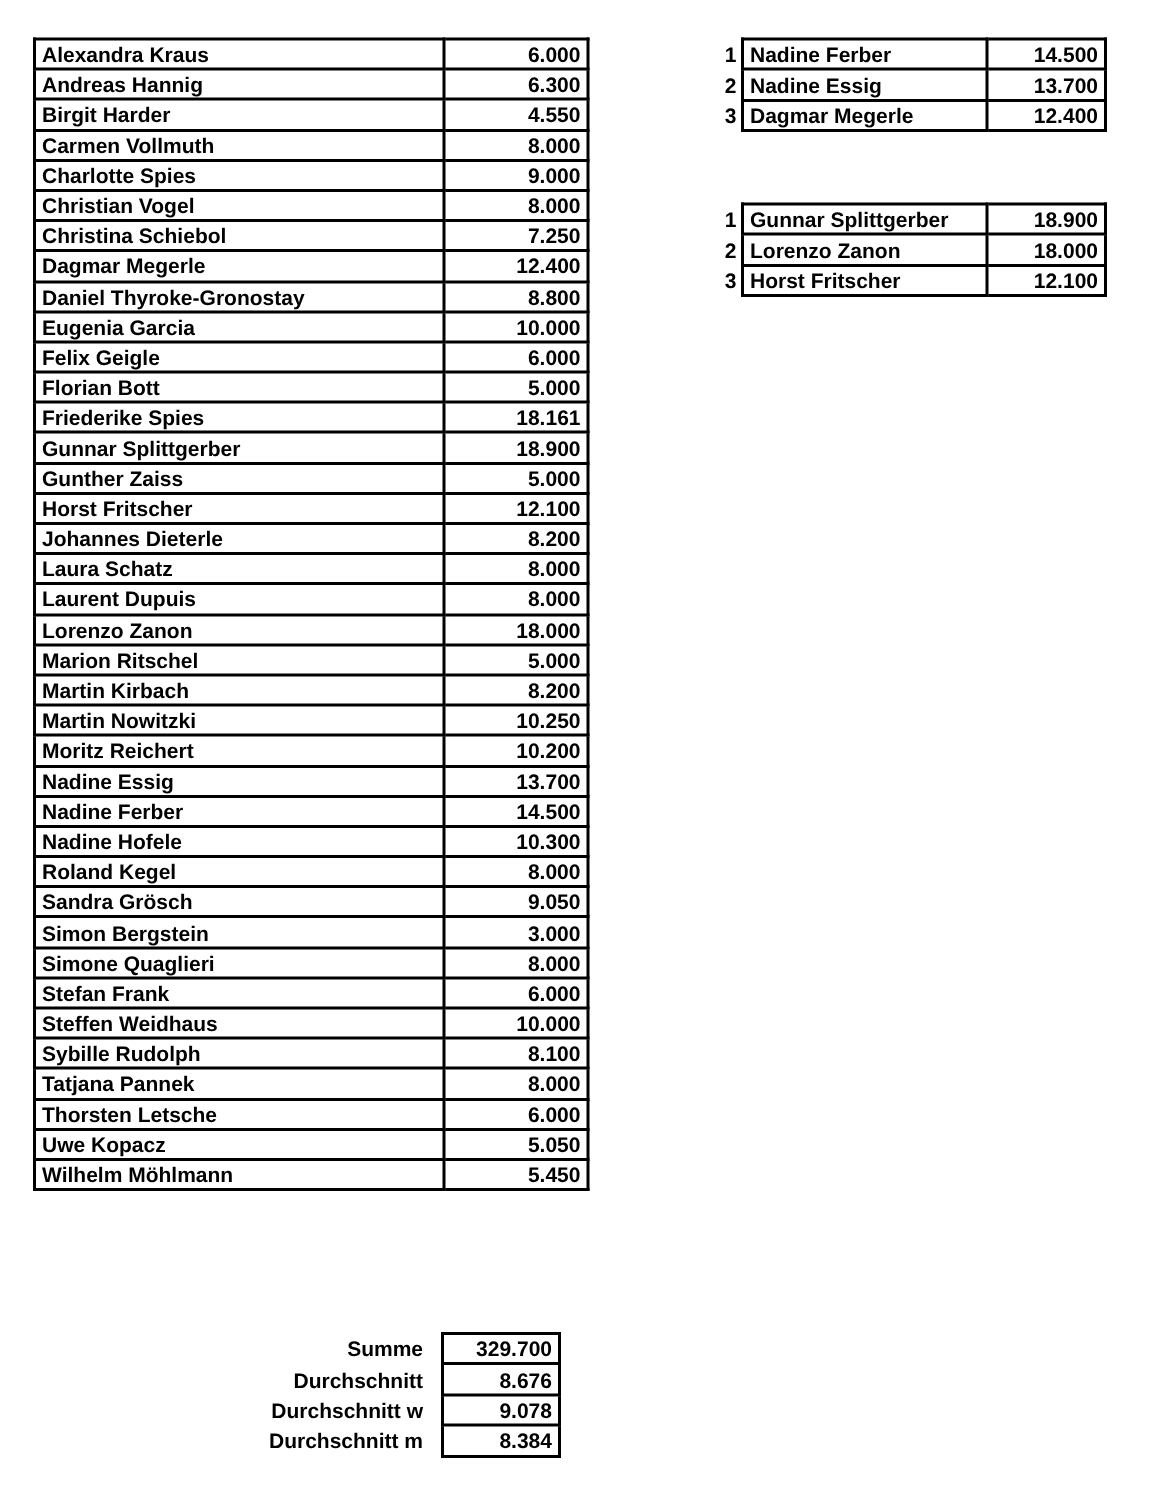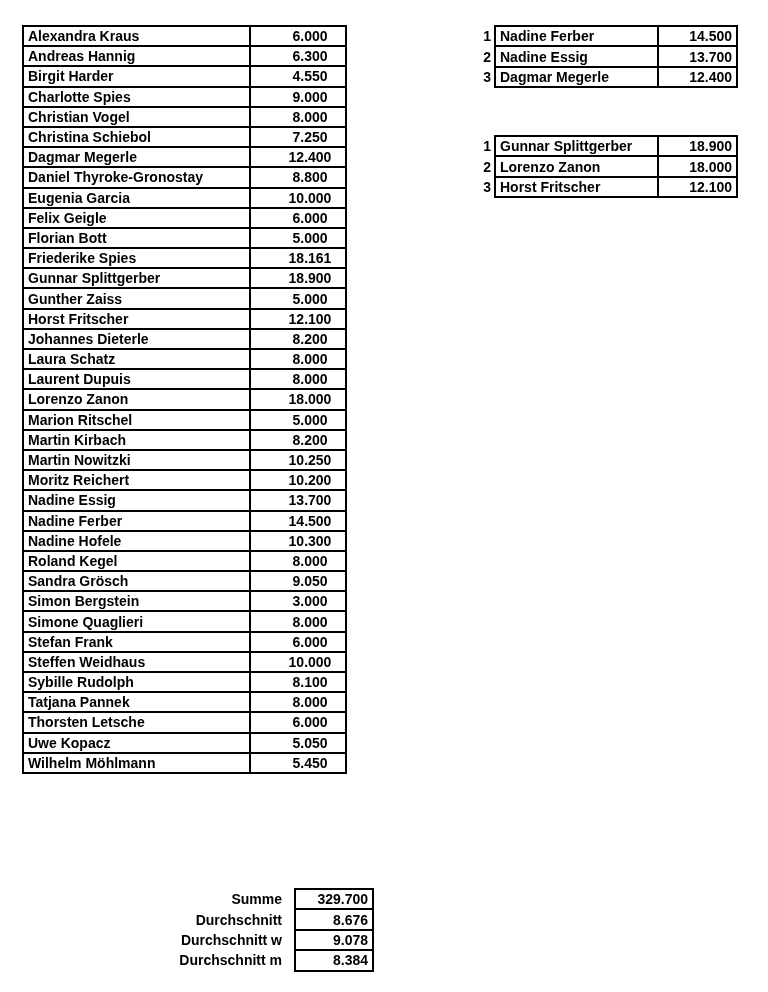--- a/index.html
+++ b/index.html
@@ -23,22 +23,22 @@
     font-size: 14px;
     line-height: 18px;
     vertical-align: middle;
     white-space: nowrap;
     overflow: hidden;
   }
 
   
   .main-table { position: absolute; left: 22px; top: 25px; }
   .main-table td { border: 2px solid #000; height: 20.2px; }
-  .main-table .name-cell  { width: 227px; text-align: left;  padding-left: 4px; }
-  .main-table .value-cell { width: 96px;  text-align: center; padding-right: 4px; padding-left: 28px; }
+  .main-table .name-cell  { width: 273px; text-align: left;  padding-left: 4px; }
+  .main-table .value-cell { width: 96px;  text-align: right; padding-right: 4px; padding-left: 28px; }
 
   
   .summary-table { position: absolute; left: 22px; top: 888px; }
   .summary-table td { height: 20.4px; }
   .summary-table .label-cell { width: 273px; text-align: right; padding-right: 12px; border: none; }
   .summary-table .value-cell { width: 78px;  text-align: right; padding-right: 4px; border: 2px solid #000; }
   .summary-table tr.italic td { }
 
   
   .rank-table { position: absolute; left: 479px; }
@@ -65,20 +65,24 @@
         <tr>
           <td class="name-cell">Andreas Hannig</td>
           <td class="value-cell">6.300</td>
         </tr>
 
         <tr>
           <td class="name-cell">Birgit Harder</td>
           <td class="value-cell">4.550</td>
         </tr>
 
+        <tr>
+          <td class="name-cell">Carmen Vollmuth</td>
+          <td class="value-cell">8.000</td>
+        </tr>
 
         <tr>
           <td class="name-cell">Charlotte Spies</td>
           <td class="value-cell">9.000</td>
         </tr>
 
         <tr>
           <td class="name-cell">Christian Vogel</td>
           <td class="value-cell">8.000</td>
         </tr>

